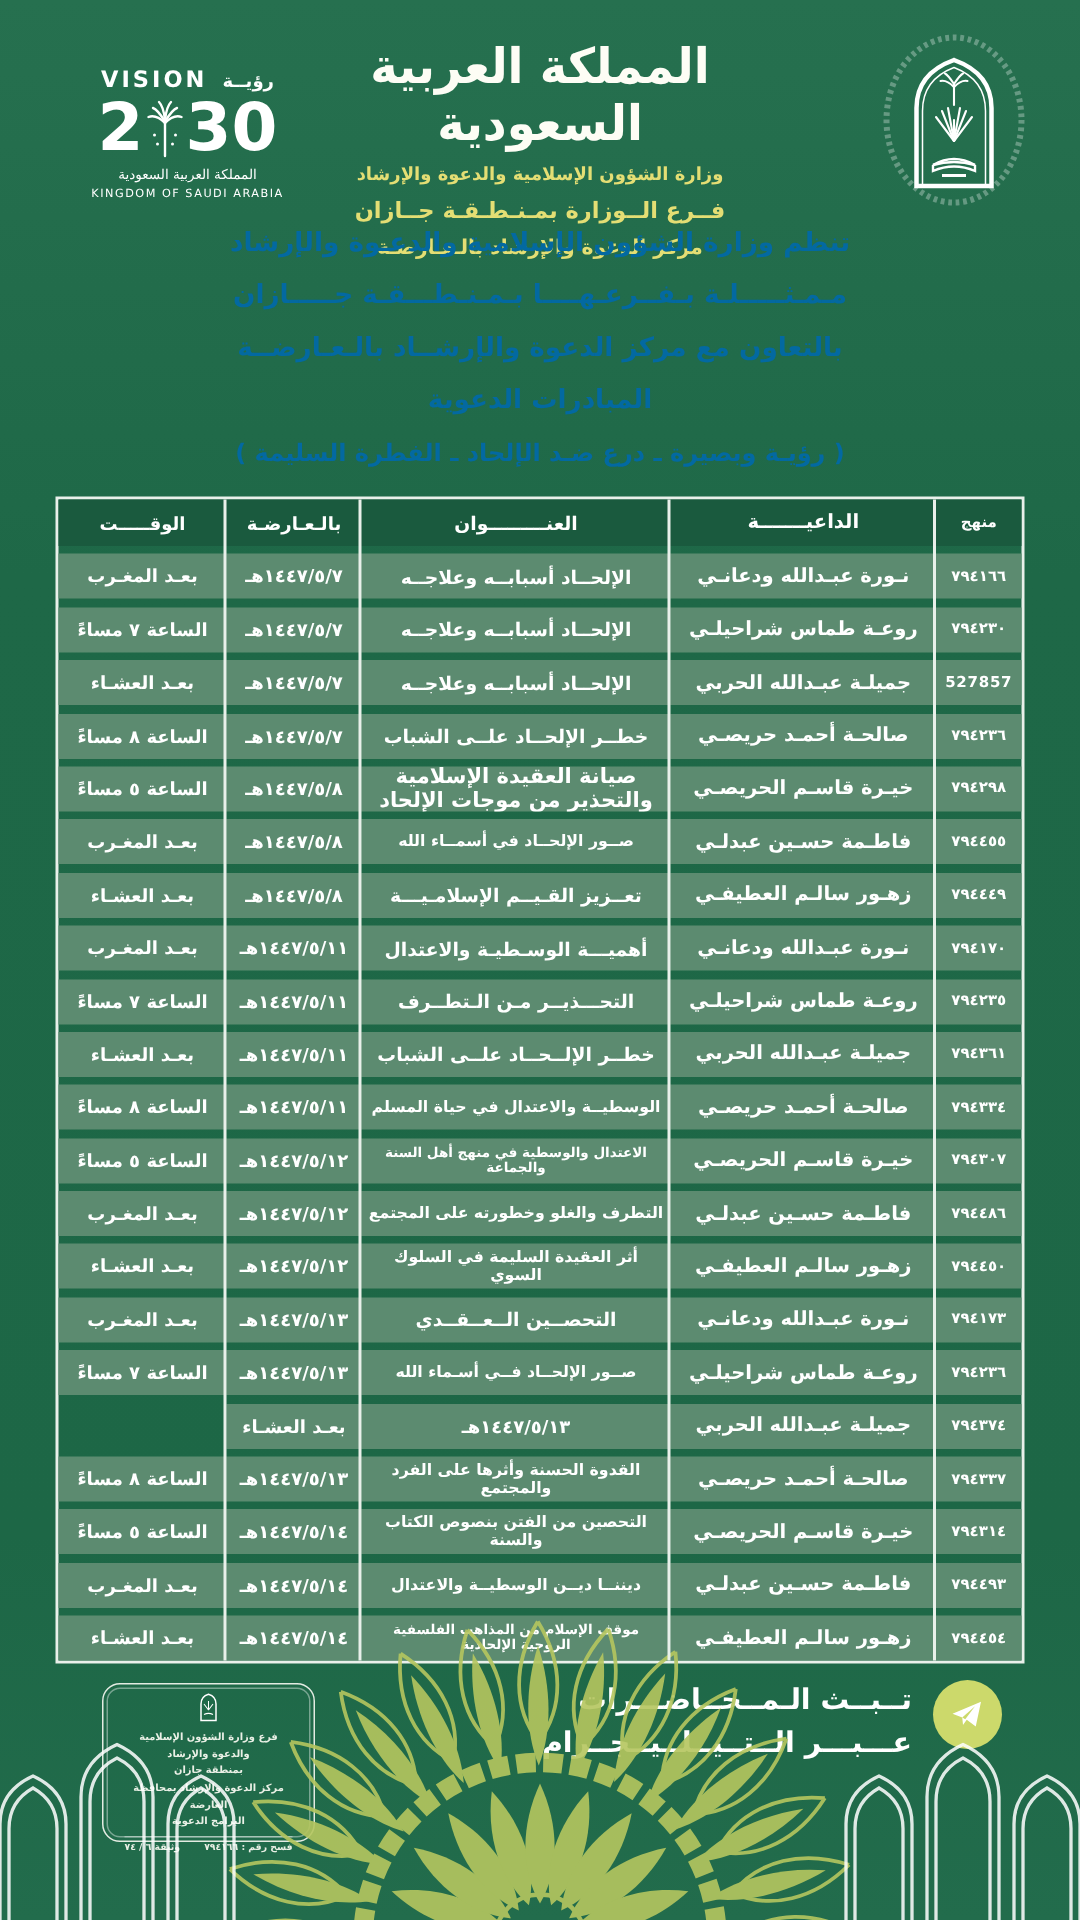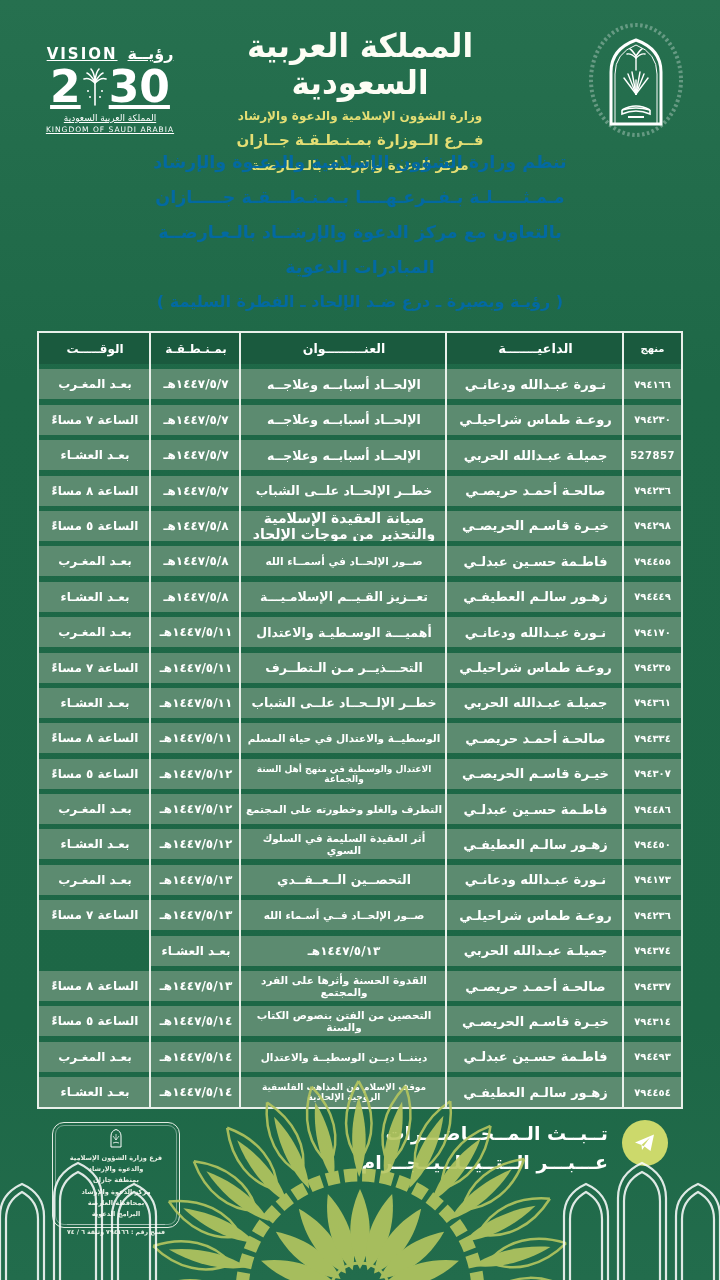--- a/index.html
+++ b/index.html
@@ -6,23 +6,23 @@
   html,body { width:720px; height:1280px; overflow:hidden; }
   body {
     position:relative;
     font-family:"DejaVu Sans", sans-serif;
     background:linear-gradient(180deg,#26704f 0%,#1e6847 30%,#1d6746 80%,#226c4c 100%);
     color:#fff;
     direction:rtl;
   }
 
   
-  .vision-logo { position:absolute; left:30px; top:44px; width:160px; text-align:center; color:#fff;text-decoration:underline; }
+  .vision-logo { position:absolute; left:45px; top:44px; width:160px; text-align:center; color:#fff; }
   .vision-top { direction:ltr; display:flex; justify-content:center; align-items:baseline; gap:10px; font-size:15px; letter-spacing:2px; font-weight:bold; }
-  .vision-top .ar { letter-spacing:0; font-size:16px; }
+  .vision-top .ar { letter-spacing:0; font-size:12px; }
   .vision-year { direction:ltr; display:flex; justify-content:center; align-items:center; font-size:44px; font-weight:bold; line-height:1; margin-top:2px; }
   .vision-year svg { margin:0 2px; }
   .vision-sub-ar { font-size:9px; margin-top:4px; }
   .vision-sub-en { font-size:7.5px; letter-spacing:1px; margin-top:2px; }
 
   .ministry-center { position:absolute; left:50%; transform:translateX(-50%); top:28px; width:260px; text-align:center; }
   .callig { font-size:31px; font-weight:bold; color:#fdfdf5; transform:scaleY(1.05); letter-spacing:-1px; }
   .ministry-line { color:#e4de74; font-weight:bold; }
   .ministry-line.l0 { font-size:12px; margin-top:9px; }
   .ministry-line.l1 { font-size:15px; margin-top:8px; letter-spacing:1px; }
@@ -44,21 +44,21 @@
   .td { background:#5c8b70; color:#fff; font-weight:bold; display:flex; align-items:center; justify-content:center; text-align:center; padding:0 4px; overflow:hidden; }
   .c0 { font-size:10px; letter-spacing:.5px; }
   .c1 { font-size:13px; }
   .c2 { font-size:12.5px; }
   .c3 { font-size:12px; }
   .c4 { font-size:12px; }
   .vline { position:absolute; top:0; bottom:0; width:2px; background:#e9f0ea; z-index:5; }
   .vl1 { right:57px; } .vl2 { right:234px; } .vl3 { right:440px; } .vl4 { right:530px; }
 
   
-  .stamp { position:absolute; left:52px; top:1122px; width:128px; height:106px; border:1.5px solid #e3ebe2; border-radius:12px; outline:1px solid rgba(255,255,255,.4); outline-offset:-4px; text-align:center; color:#eaf0e6; padding:5px 14px 4px; }
+  .stamp { position:absolute; left:68px; top:1122px; width:142px; height:106px; border:1.5px solid #e3ebe2; border-radius:12px; outline:1px solid rgba(255,255,255,.4); outline-offset:-4px; text-align:center; color:#eaf0e6; padding:5px 14px 4px; }
   .stamp-line { font-size:6.6px; font-weight:bold; line-height:1.7; }
   .stamp-bottom { display:flex; justify-content:space-between; font-size:6.2px; font-weight:bold; margin-top:4px; border-top:.5px solid rgba(255,255,255,.35); padding-top:3px; }
 
   .telegram { position:absolute; right:52px; top:1120px; display:flex; align-items:flex-start; }
   .tg-icon { width:46px; height:46px; border-radius:50%; background:#ccd96b; display:flex; align-items:center; justify-content:center; margin-left:14px; }
   .tg-text { text-align:right; color:#fff; font-weight:bold; font-size:19px; line-height:1; }
   .tg-text div { margin-top:10px; letter-spacing:.5px; }
   .tg-text div:first-child { margin-top:4px; }
 
   .mandala { position:absolute; left:50%; transform:translateX(-50%); bottom:0; width:520px; height:205px; opacity:.9; }
@@ -138,21 +138,21 @@
     <div class="intro-line i2">بالتعاون مع مركز الدعوة والإرشــاد بالـعـارضــة</div>
     <div class="intro-line i3">المبادرات الدعوية</div>
     <div class="intro-line i4">( رؤيـة وبصيرة ـ درع ضـد الإلحاد ـ الفطرة السليمة )</div>
   </div>
 
 <div class="sched-table">
   <div class="thead" id="thead">
       <div class="th c0">منهج</div>
       <div class="th c1">الداعيـــــــة</div>
       <div class="th c2">العنـــــــــوان</div>
-      <div class="th c3">بمـنـطـقـة</div>
+      <div class="th c3">بالـعـارضـة</div>
       <div class="th c4">الوقـــــت</div>
     </div>
   <div class="tbody" id="tbody">
       <div class="trow">
         <div class="td c0">٧٩٤١٦٦</div>
         <div class="td c1">نـورة عبـدالله ودعانـي</div>
         <div class="td c2">الإلحــاد أسبابــه وعلاجــه</div>
         <div class="td c3">١٤٤٧/٥/٧هـ</div>
         <div class="td c4">بعـد المغـرب</div>
       </div>

